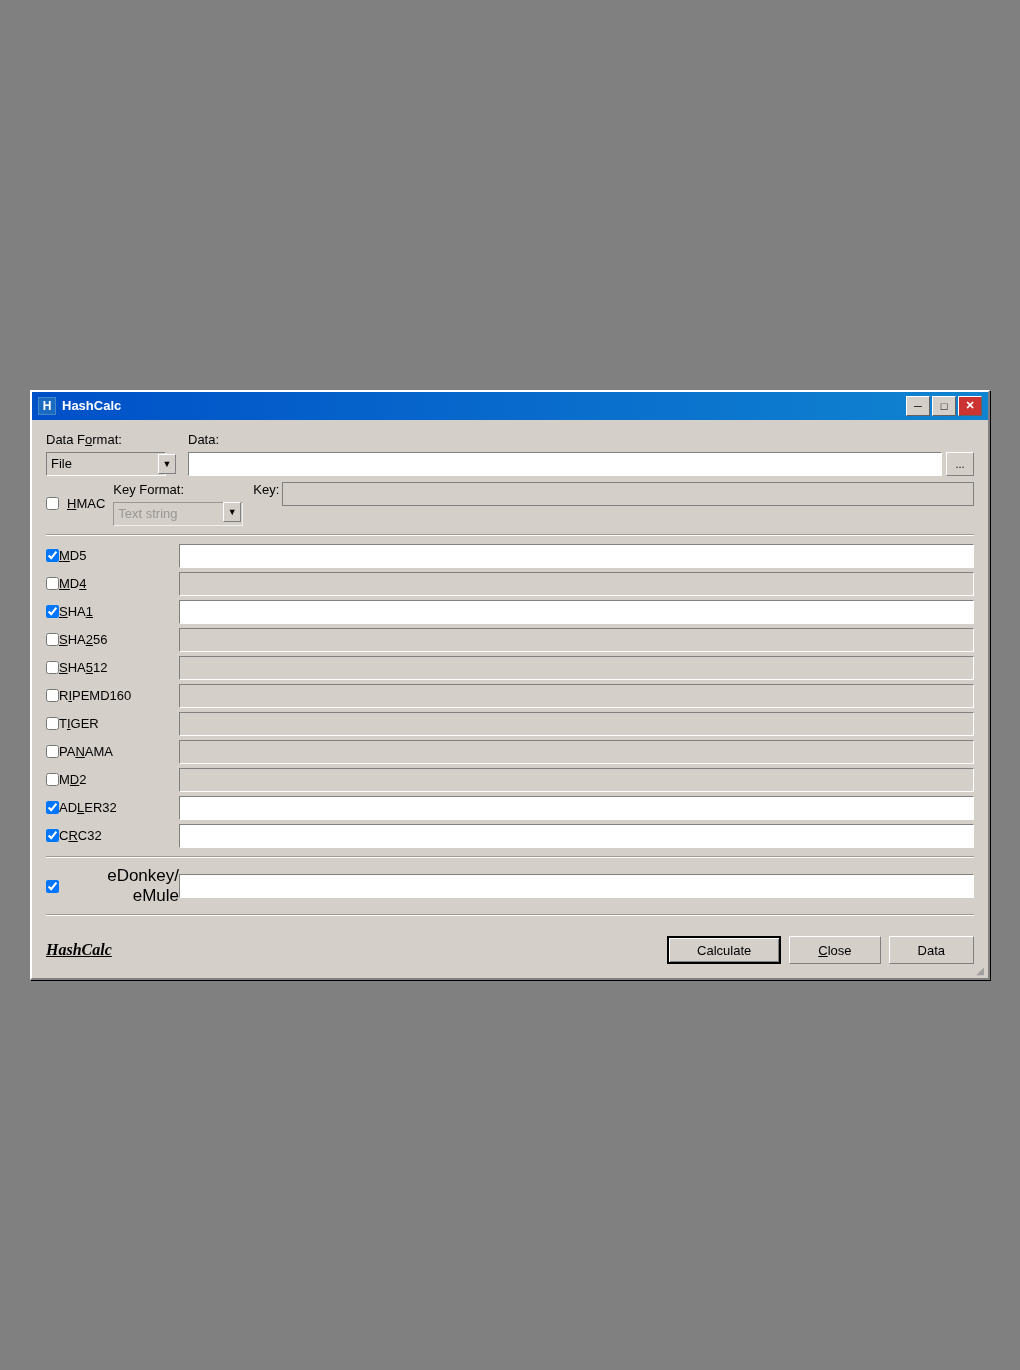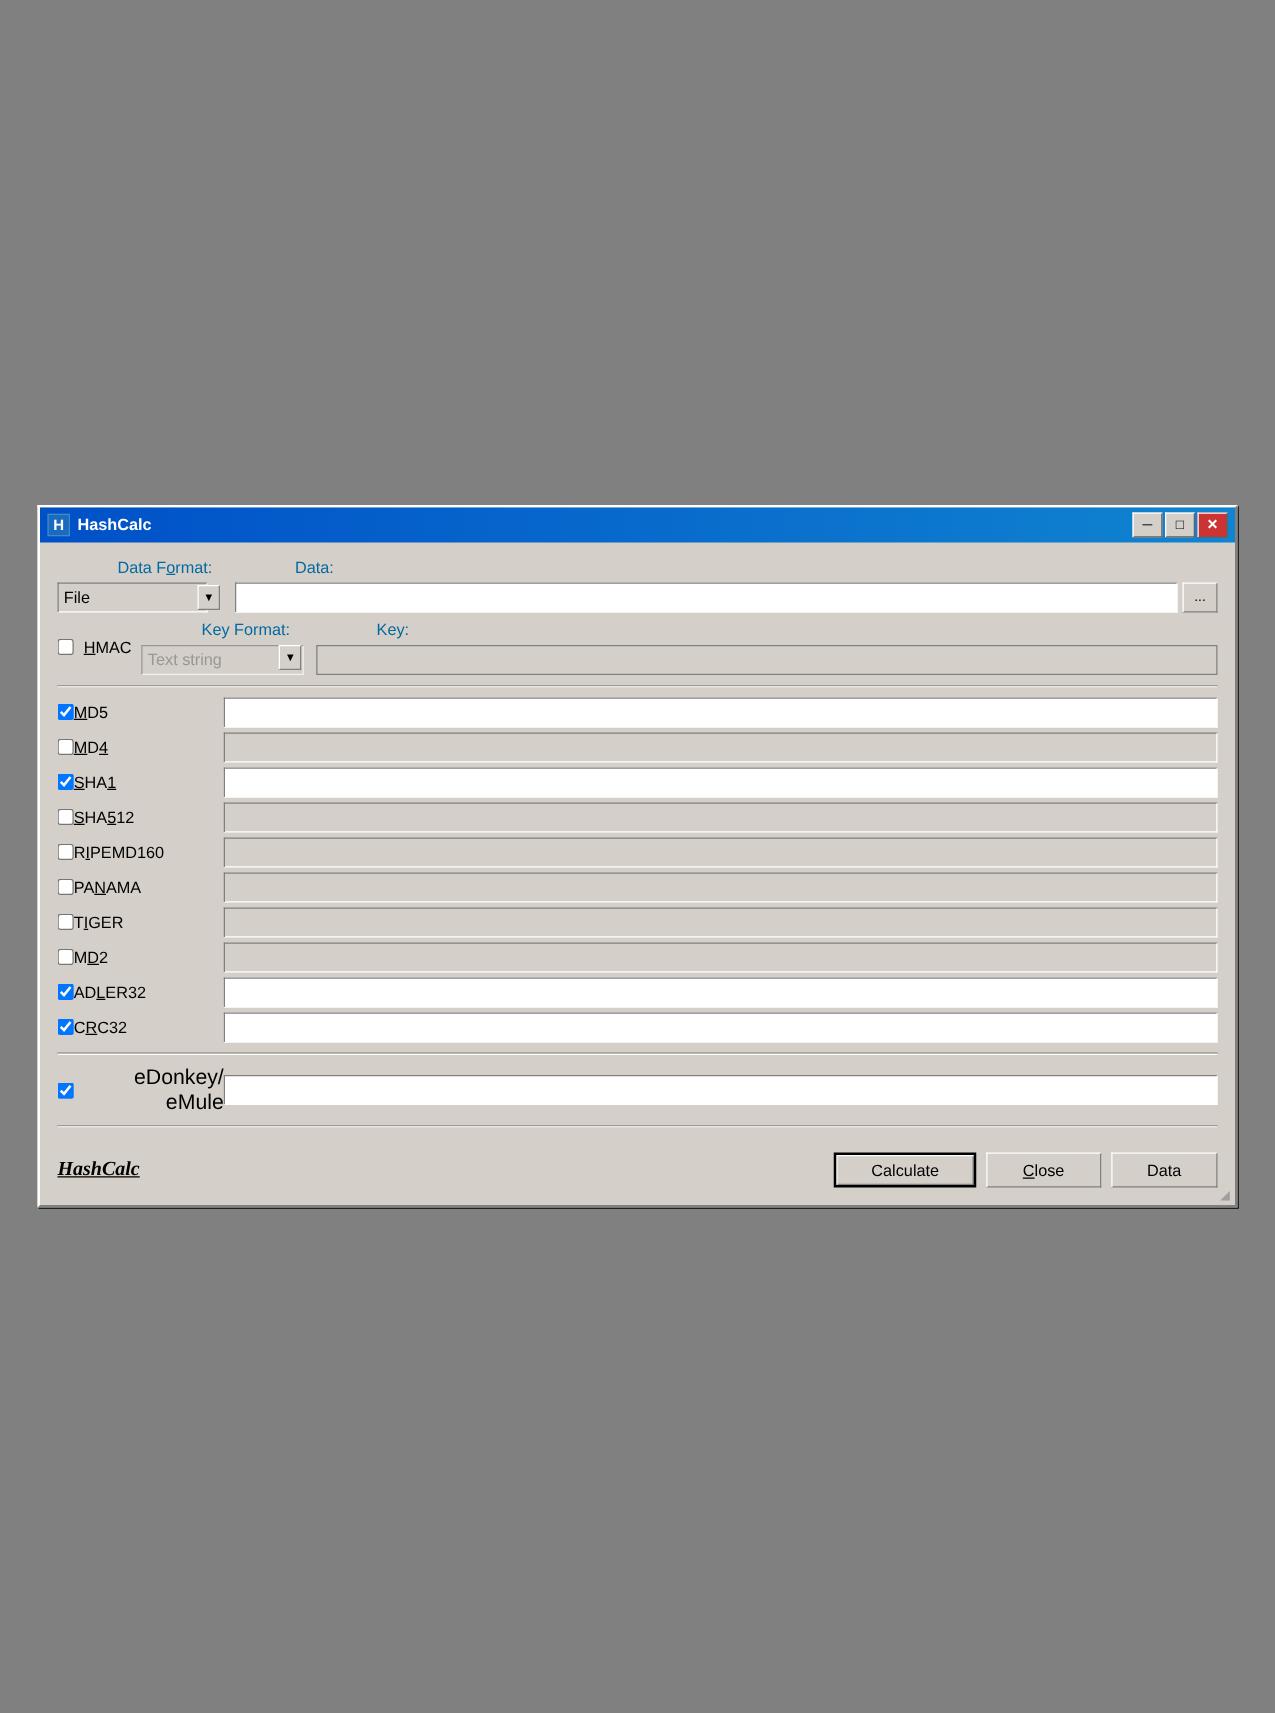--- a/index.html
+++ b/index.html
@@ -88,23 +88,22 @@
     label {
       color: #000;
     }
 
     .label-underline {
       text-decoration: underline;
     }
 
     .section-label {
       font-size: 13px;
-      color: #0369a1;
+      color: #000000;
       margin-bottom: 2px;
-      margin-left: 48px;
     }
 
     .select-wrapper {
       position: relative;
       display: inline-flex;
       align-items: center;
     }
 
     .select-wrapper select {
       width: 120px;
@@ -335,21 +334,21 @@
     }
 
     .key-format-block {
       display: flex;
       flex-direction: column;
       gap: 3px;
     }
 
     .key-value-block {
       display: flex;
-      flex-direction: column;
+      flex-direction: row;
       gap: 3px;
       flex: 1;
     }
   </style>
 </head>
 <body>
 
 <div class="window">
 
   <div class="title-bar">
@@ -430,43 +429,48 @@
           <span class="hash-label"><span class="label-underline">M</span>D<span class="label-underline">4</span></span>
           <input type="text" class="hash-input disabled" style="background: rgb(212, 207, 200);">
         </div>
 
         <div class="hash-row">
           <input type="checkbox" class="hash-checkbox" checked="" style="">
           <span class="hash-label"><span class="label-underline">S</span>HA<span class="label-underline">1</span></span>
           <input type="text" class="hash-input" style="">
         </div>
 
+        <div class="hash-row">
+          <input type="checkbox" class="hash-checkbox" style="">
+          <span class="hash-label"><span class="label-underline">S</span>HA<span class="label-underline">2</span>56</span>
+          <input type="text" class="hash-input disabled" style="background: rgb(212, 207, 200);">
+        </div>
 
 
         <div class="hash-row">
           <input type="checkbox" class="hash-checkbox" style="">
           <span class="hash-label"><span class="label-underline">S</span>HA<span class="label-underline">5</span>12</span>
           <input type="text" class="hash-input disabled" style="background: rgb(212, 207, 200);">
         </div>
 
         <div class="hash-row">
           <input type="checkbox" class="hash-checkbox" style="">
           <span class="hash-label">R<span class="label-underline">I</span>PEMD160</span>
           <input type="text" class="hash-input disabled" style="background: rgb(212, 207, 200);">
         </div>
 
         <div class="hash-row">
           <input type="checkbox" class="hash-checkbox" style="">
+          <span class="hash-label">T<span class="label-underline">I</span>GER</span>
+          <input type="text" class="hash-input disabled" style="background: rgb(212, 207, 200);">
+        </div>
+
+        <div class="hash-row">
+          <input type="checkbox" class="hash-checkbox" style="">
           <span class="hash-label">PA<span class="label-underline">N</span>AMA</span>
-          <input type="text" class="hash-input disabled" style="background: rgb(212, 207, 200);">
-        </div>
-
-        <div class="hash-row">
-          <input type="checkbox" class="hash-checkbox" style="">
-          <span class="hash-label">T<span class="label-underline">I</span>GER</span>
           <input type="text" class="hash-input disabled" style="background: rgb(212, 207, 200);">
         </div>
 
         <div class="hash-row">
           <input type="checkbox" class="hash-checkbox" style="">
           <span class="hash-label">M<span class="label-underline">D</span>2</span>
           <input type="text" class="hash-input disabled" style="background: rgb(212, 207, 200);">
         </div>
 
         <div class="hash-row">

